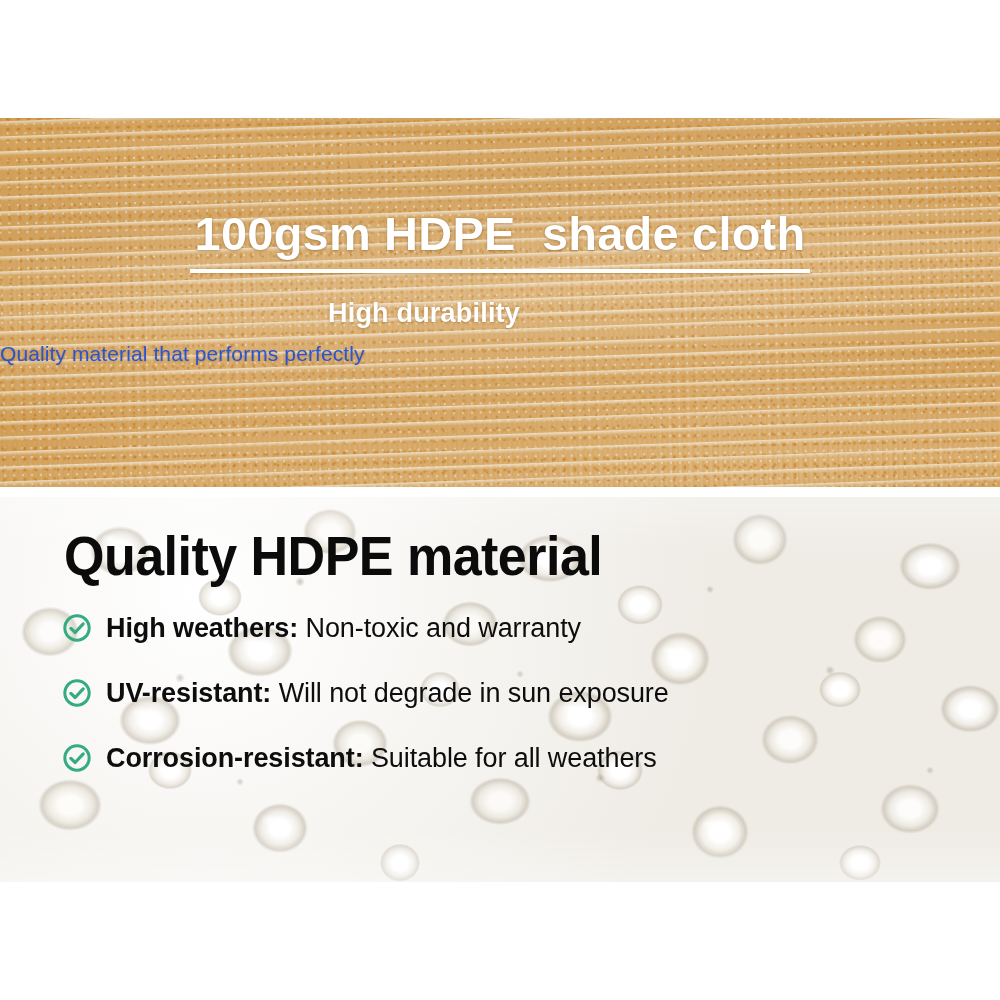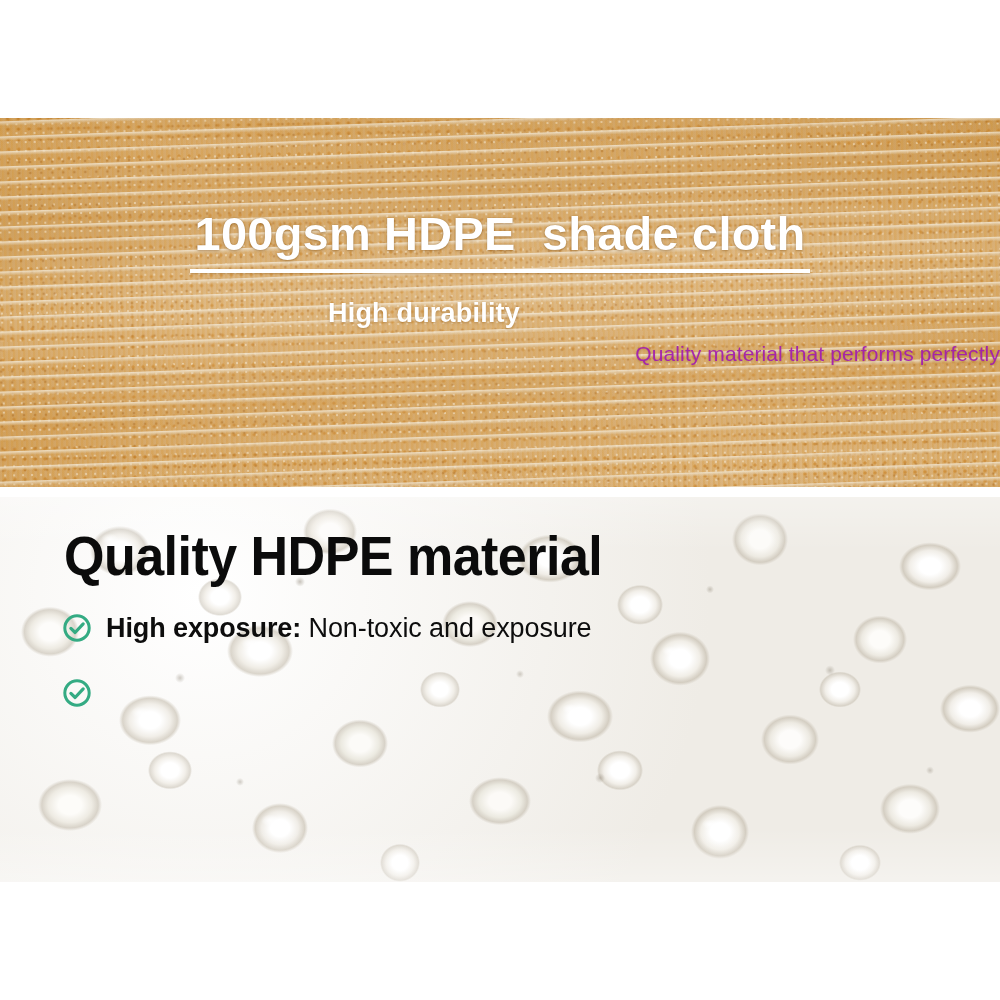--- a/index.html
+++ b/index.html
@@ -91,21 +91,21 @@
     box-shadow:0 1px 2px rgba(120,72,12,.35);
   }
   .sub1{
     position:absolute;left:0;top:180px;width:848px;
     text-align:center;color:#ffffff;
     font-size:27px;font-weight:bold;letter-spacing:.2px;
     text-shadow:0 1px 3px rgba(120,72,12,.42);
   }
   .sub2{
     position:absolute;left:0;top:224px;width:1000px;
-    text-align:right;color:#a21caf;
+    text-align:left;color:#1d4ed8;
     font-size:21px;font-weight:normal;letter-spacing:.1px;
     opacity:.93;
     text-shadow:0 1px 3px rgba(120,72,12,.40);
   }
 
   
   .panel-pellets{
     position:absolute;left:0;top:497px;width:1000px;height:385px;
     overflow:hidden;background:#f3f1ee;
   }
@@ -243,31 +243,45 @@
     <div class="bullets">
 
       <div class="bullet">
         <span class="chk">
           <svg viewBox="0 0 32 32">
             <circle cx="16" cy="16" r="13" fill="none" stroke="#34ab83" stroke-width="3.2"></circle>
             <path d="M9.5 16.4 L14 20.8 L22.6 11.6" fill="none" stroke="#34ab83" stroke-width="3.4" stroke-linecap="round" stroke-linejoin="round"></path>
           </svg>
         </span>
         <span class="btext">
-          <span class="lab">High exposure:</span><span class="desc"> Non-toxic and exposure</span>
+          <span class="lab">High weathers:</span><span class="desc"> Non-toxic and warranty</span>
         </span>
       </div>
-
 
       <div class="bullet">
         <span class="chk">
           <svg viewBox="0 0 32 32">
             <circle cx="16" cy="16" r="13" fill="none" stroke="#34ab83" stroke-width="3.2"></circle>
             <path d="M9.5 16.4 L14 20.8 L22.6 11.6" fill="none" stroke="#34ab83" stroke-width="3.4" stroke-linecap="round" stroke-linejoin="round"></path>
           </svg>
         </span>
+        <span class="btext">
+          <span class="lab">UV-resistant:</span><span class="desc"> Will not degrade in sun exposure</span>
+        </span>
       </div>
 
+      <div class="bullet">
+        <span class="chk">
+          <svg viewBox="0 0 32 32">
+            <circle cx="16" cy="16" r="13" fill="none" stroke="#34ab83" stroke-width="3.2"></circle>
+            <path d="M9.5 16.4 L14 20.8 L22.6 11.6" fill="none" stroke="#34ab83" stroke-width="3.4" stroke-linecap="round" stroke-linejoin="round"></path>
+          </svg>
+        </span>
+        <span class="btext">
+          <span class="lab">Corrosion-resistant:</span><span class="desc"> Suitable for all weathers</span>
+        </span>
+      </div>
+
 
     </div>
   </div>
 
 </div>
 
 </body></html>

